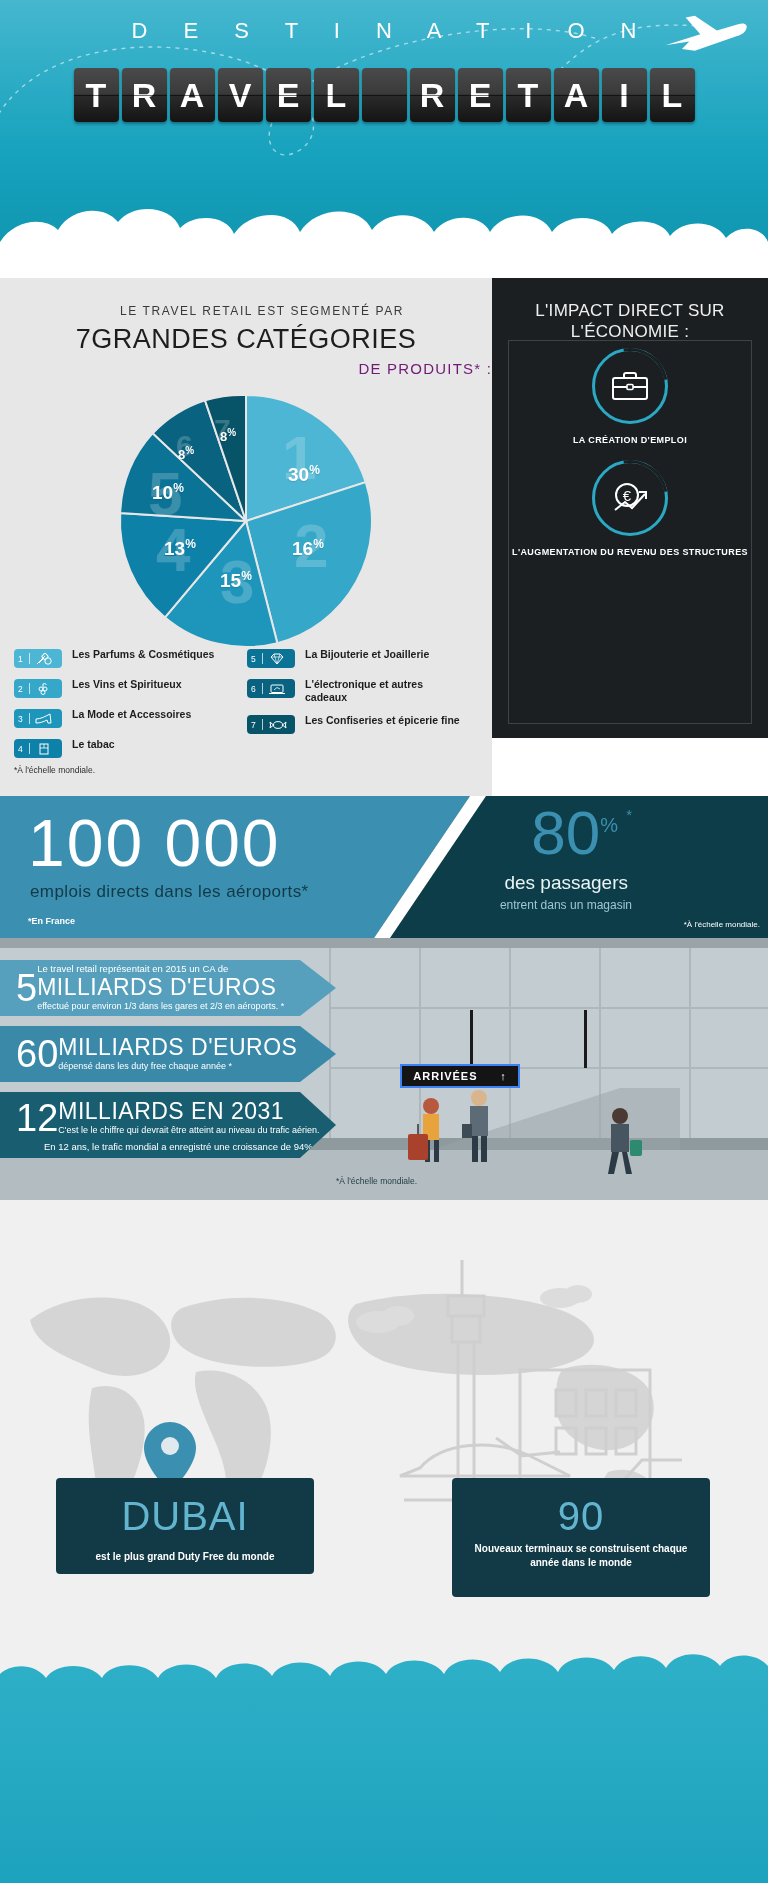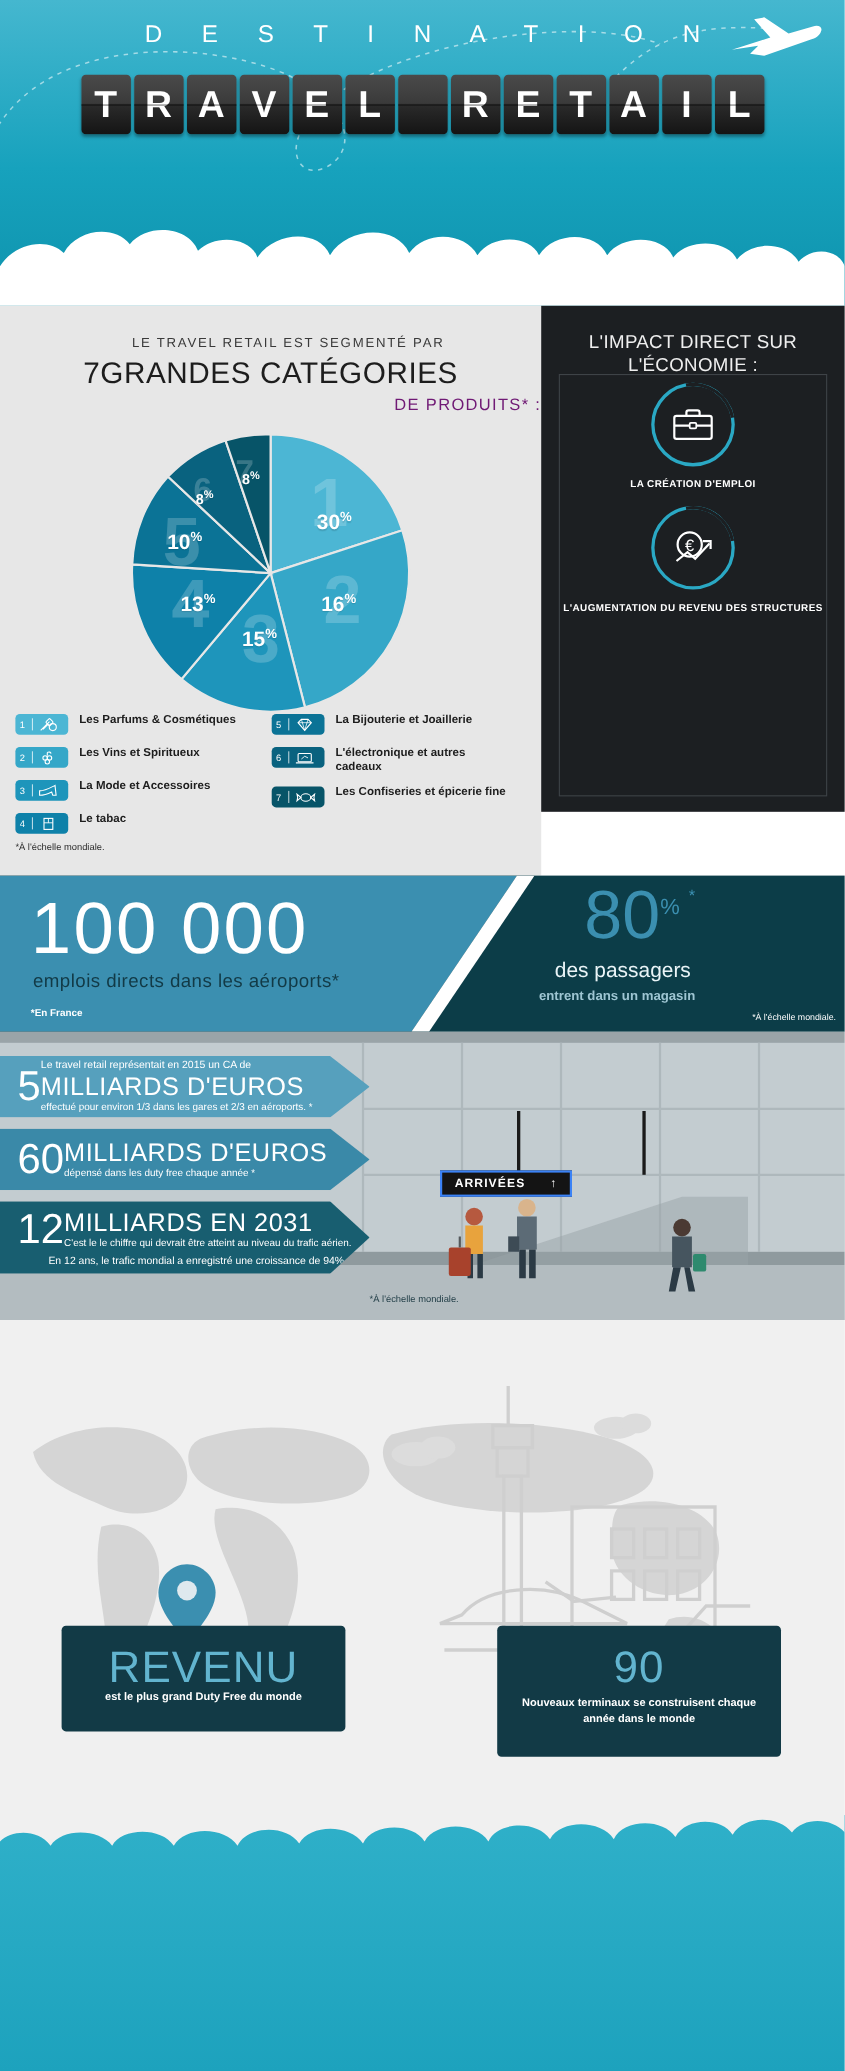--- a/index.html
+++ b/index.html
@@ -155,21 +155,21 @@
   .big80 {
     position:absolute; right: 150px; top: 6px; color:#3b8fb0; font-size: 62px;
     font-weight: 300; line-height: 1;
   }
   .big80 sup { font-size: 20px; color:#3b8fb0; }
   .star80 { position:absolute; right: 136px; top: 10px; color:#3b8fb0; font-size: 15px;}
   .sub80 {
     position:absolute; right: 140px; top: 76px; color:#eaf4f7; font-size: 19px; font-weight:300;
   }
   .sub80b {
-    position:absolute; right: 136px; top: 102px; color:#9fc6d3; font-size: 12px; font-weight:700;
+    position:absolute; right: 136px; top: 102px; color:#9fc6d3; font-size: 12px; font-weight:400;
   }
   .fn80 { position:absolute; right: 8px; top: 124px; color:#ffffff; font-size: 8px; }
 
   
   .sec4 { position: relative; width: 768px; height: 262px; background: #b9c3c6; overflow:hidden; }
   .scene { position:absolute; inset:0; }
   .arrow-stack { position:absolute; left:0; top: 22px; width: 360px; }
   .arrow {
     position: relative; height: 56px; margin-bottom: 10px; color:#fff;
     display:flex; align-items:center;
@@ -196,21 +196,21 @@
   
   .sec5 { position: relative; width: 768px; height: 450px; background: #f0f0f0; overflow:hidden; }
   .card {
     position:absolute; border-radius: 4px; color:#fff; text-align:center;
     background: #123a46;
   }
   .card-dubai { left: 56px; top: 278px; width: 258px; height: 96px; }
   .card-90    { left: 452px; top: 278px; width: 258px; height: 119px; }
   .card-big { font-size: 40px; font-weight: 300; color:#62b4cf; line-height:1; padding-top: 18px; letter-spacing:1px;}
   .card-90 .card-big { color:#62b4cf; }
-  .card-sub { font-size: 10px; font-weight: 700; margin-top: 0; line-height:1.35; padding: 0 14px;}
+  .card-sub { font-size: 10px; font-weight: 700; margin-top: 14px; line-height:1.35; padding: 0 14px;}
   .card-90 .card-sub { margin-top: 6px; }
 
   
   .footer {
     position: relative; width: 768px; height: 233px;
     background: linear-gradient(180deg,#2fb0c9 0%, #1da2bd 100%);
     overflow:hidden;
   }
   .footer-clouds { position:absolute; left:0; top:-2px; width: 768px; height: 70px;}
 </style>
@@ -578,21 +578,21 @@
         <path d="M606,300 l36,-40 h40"></path>
       </g>
 
       <g>
         <path d="M196,248 c0,-14 -12,-26 -26,-26 c-14,0 -26,12 -26,26 c0,20 26,44 26,44 c0,0 26,-24 26,-44 z" fill="#3b8fb0"></path>
         <circle cx="170" cy="246" r="9" fill="#dfe9ee"></circle>
       </g>
     </svg>
 
     <div class="card card-dubai">
-      <div class="card-big">REVENU</div>
+      <div class="card-big">DUBAI</div>
       <div class="card-sub">est le plus grand Duty Free du monde</div>
     </div>
 
     <div class="card card-90">
       <div class="card-big">90</div>
       <div class="card-sub">Nouveaux terminaux se construisent chaque année dans le monde</div>
     </div>
   </div>
 
   <div class="footer">

